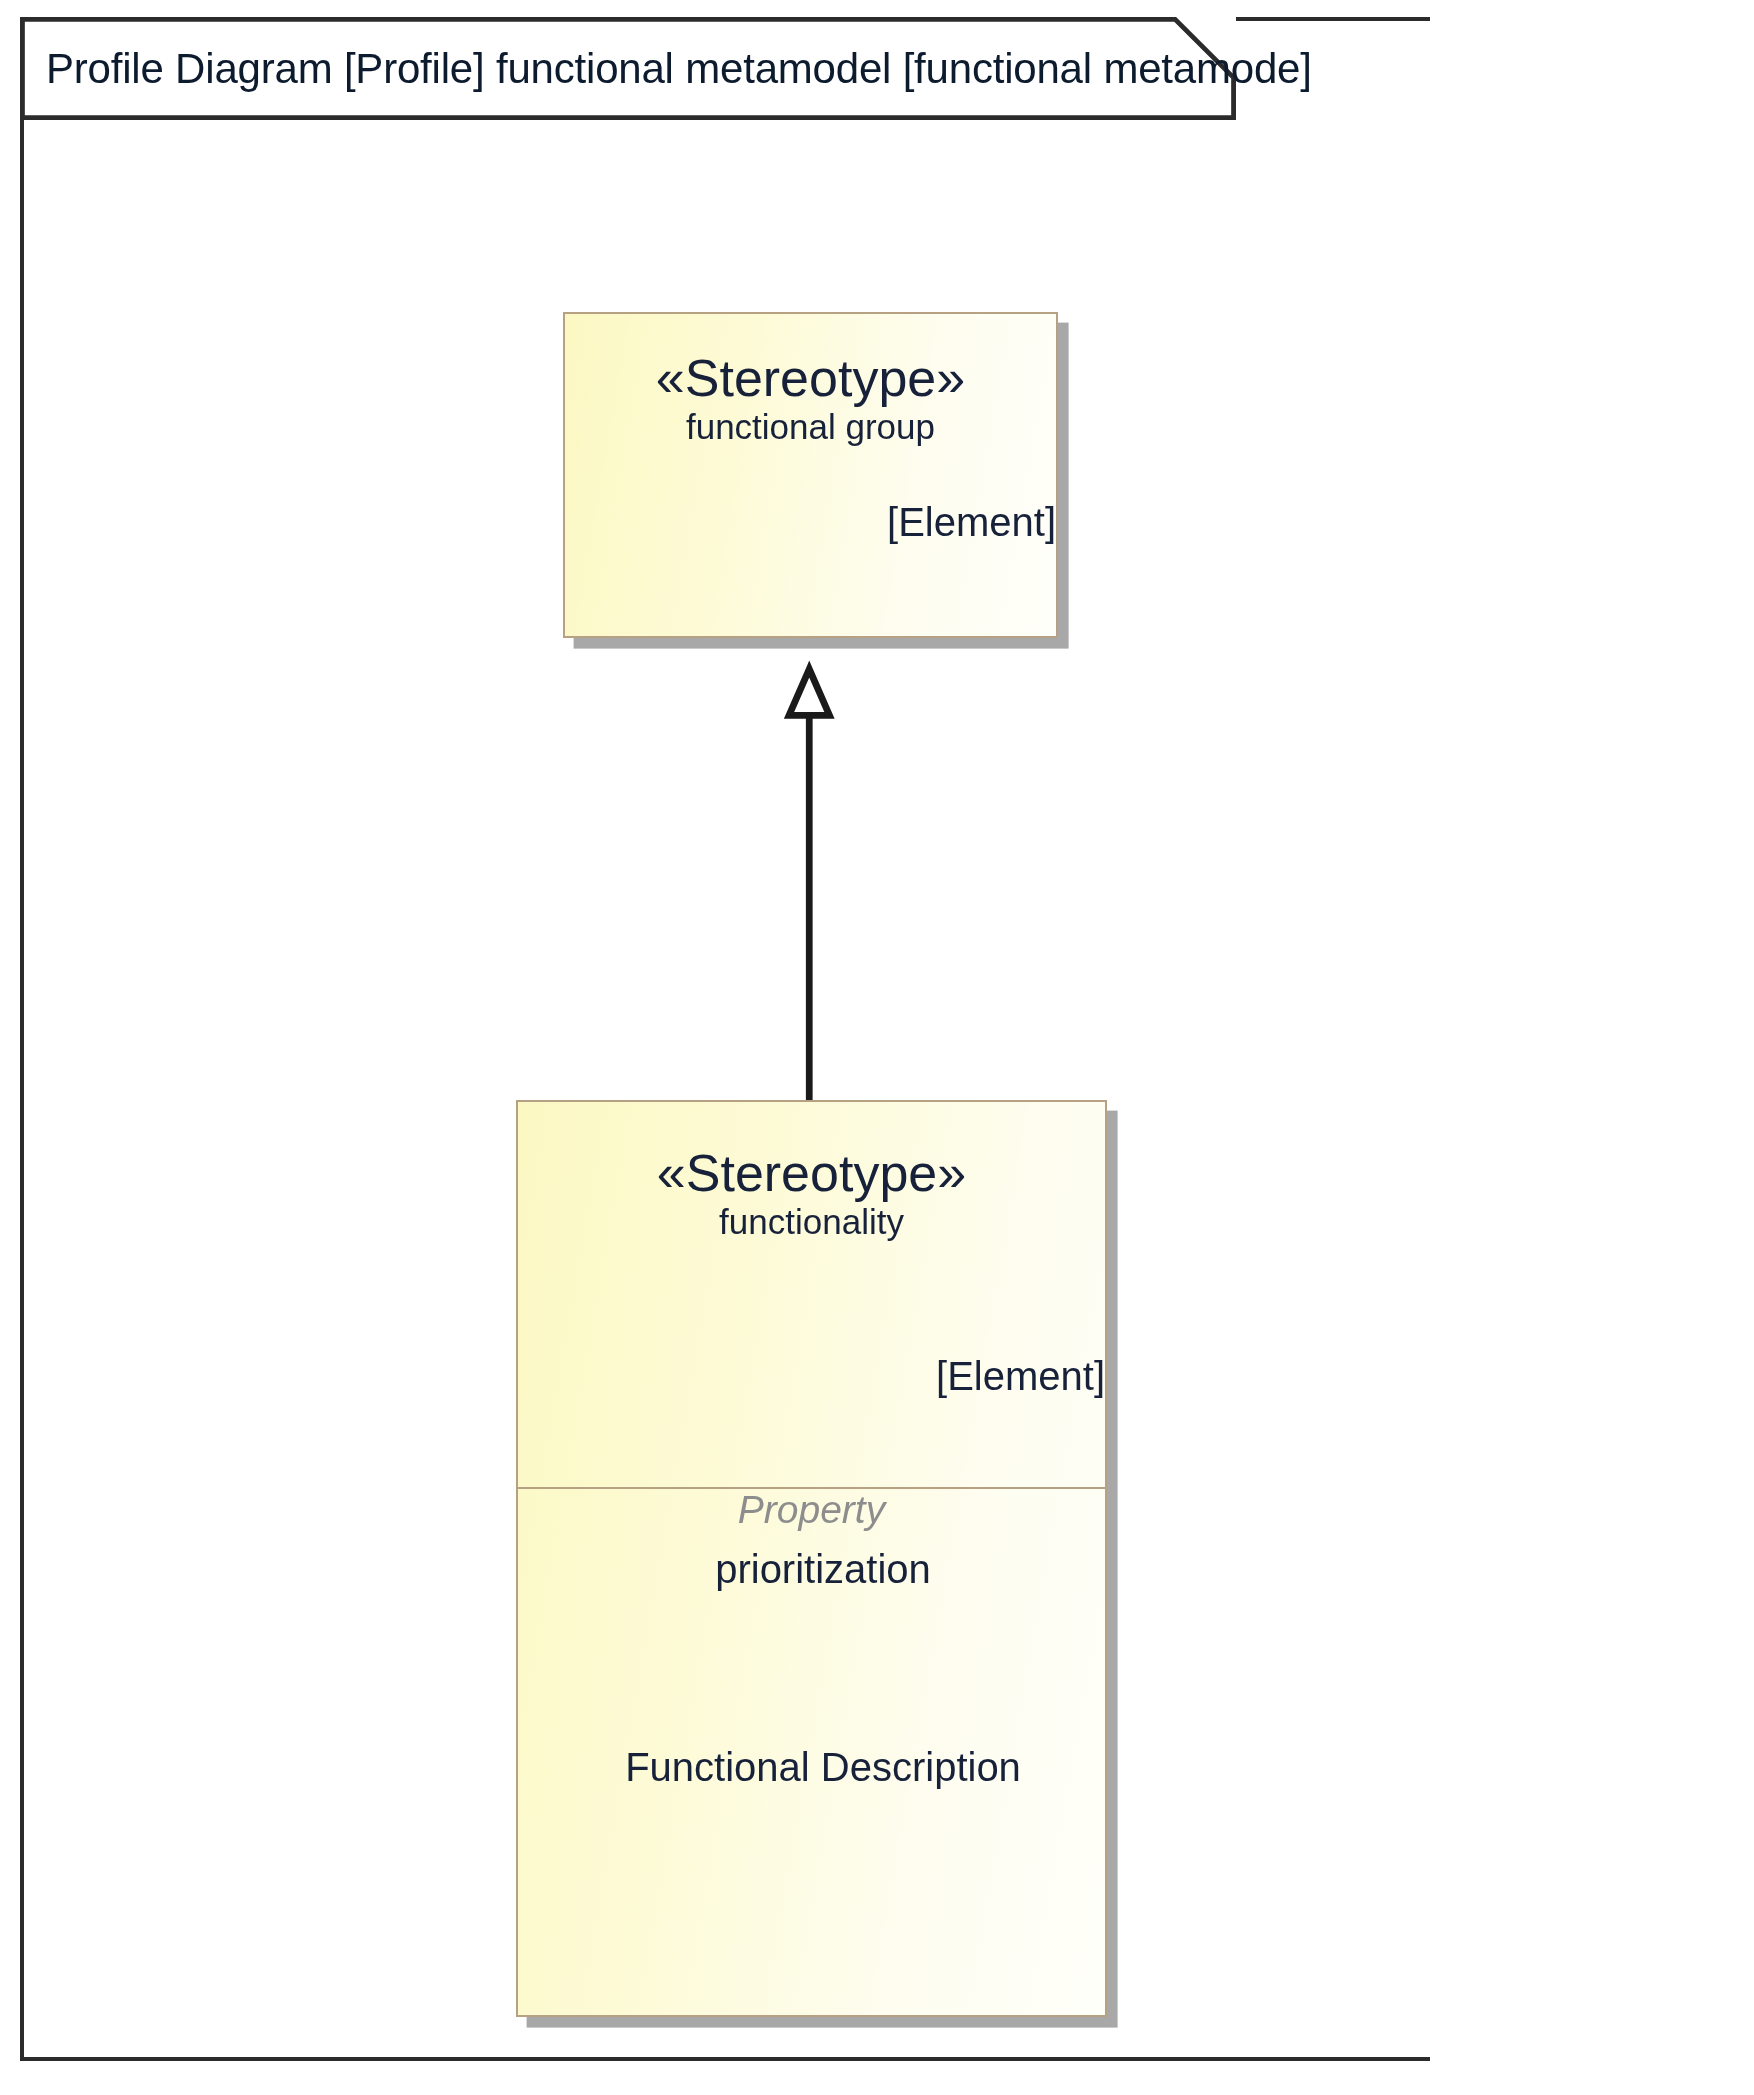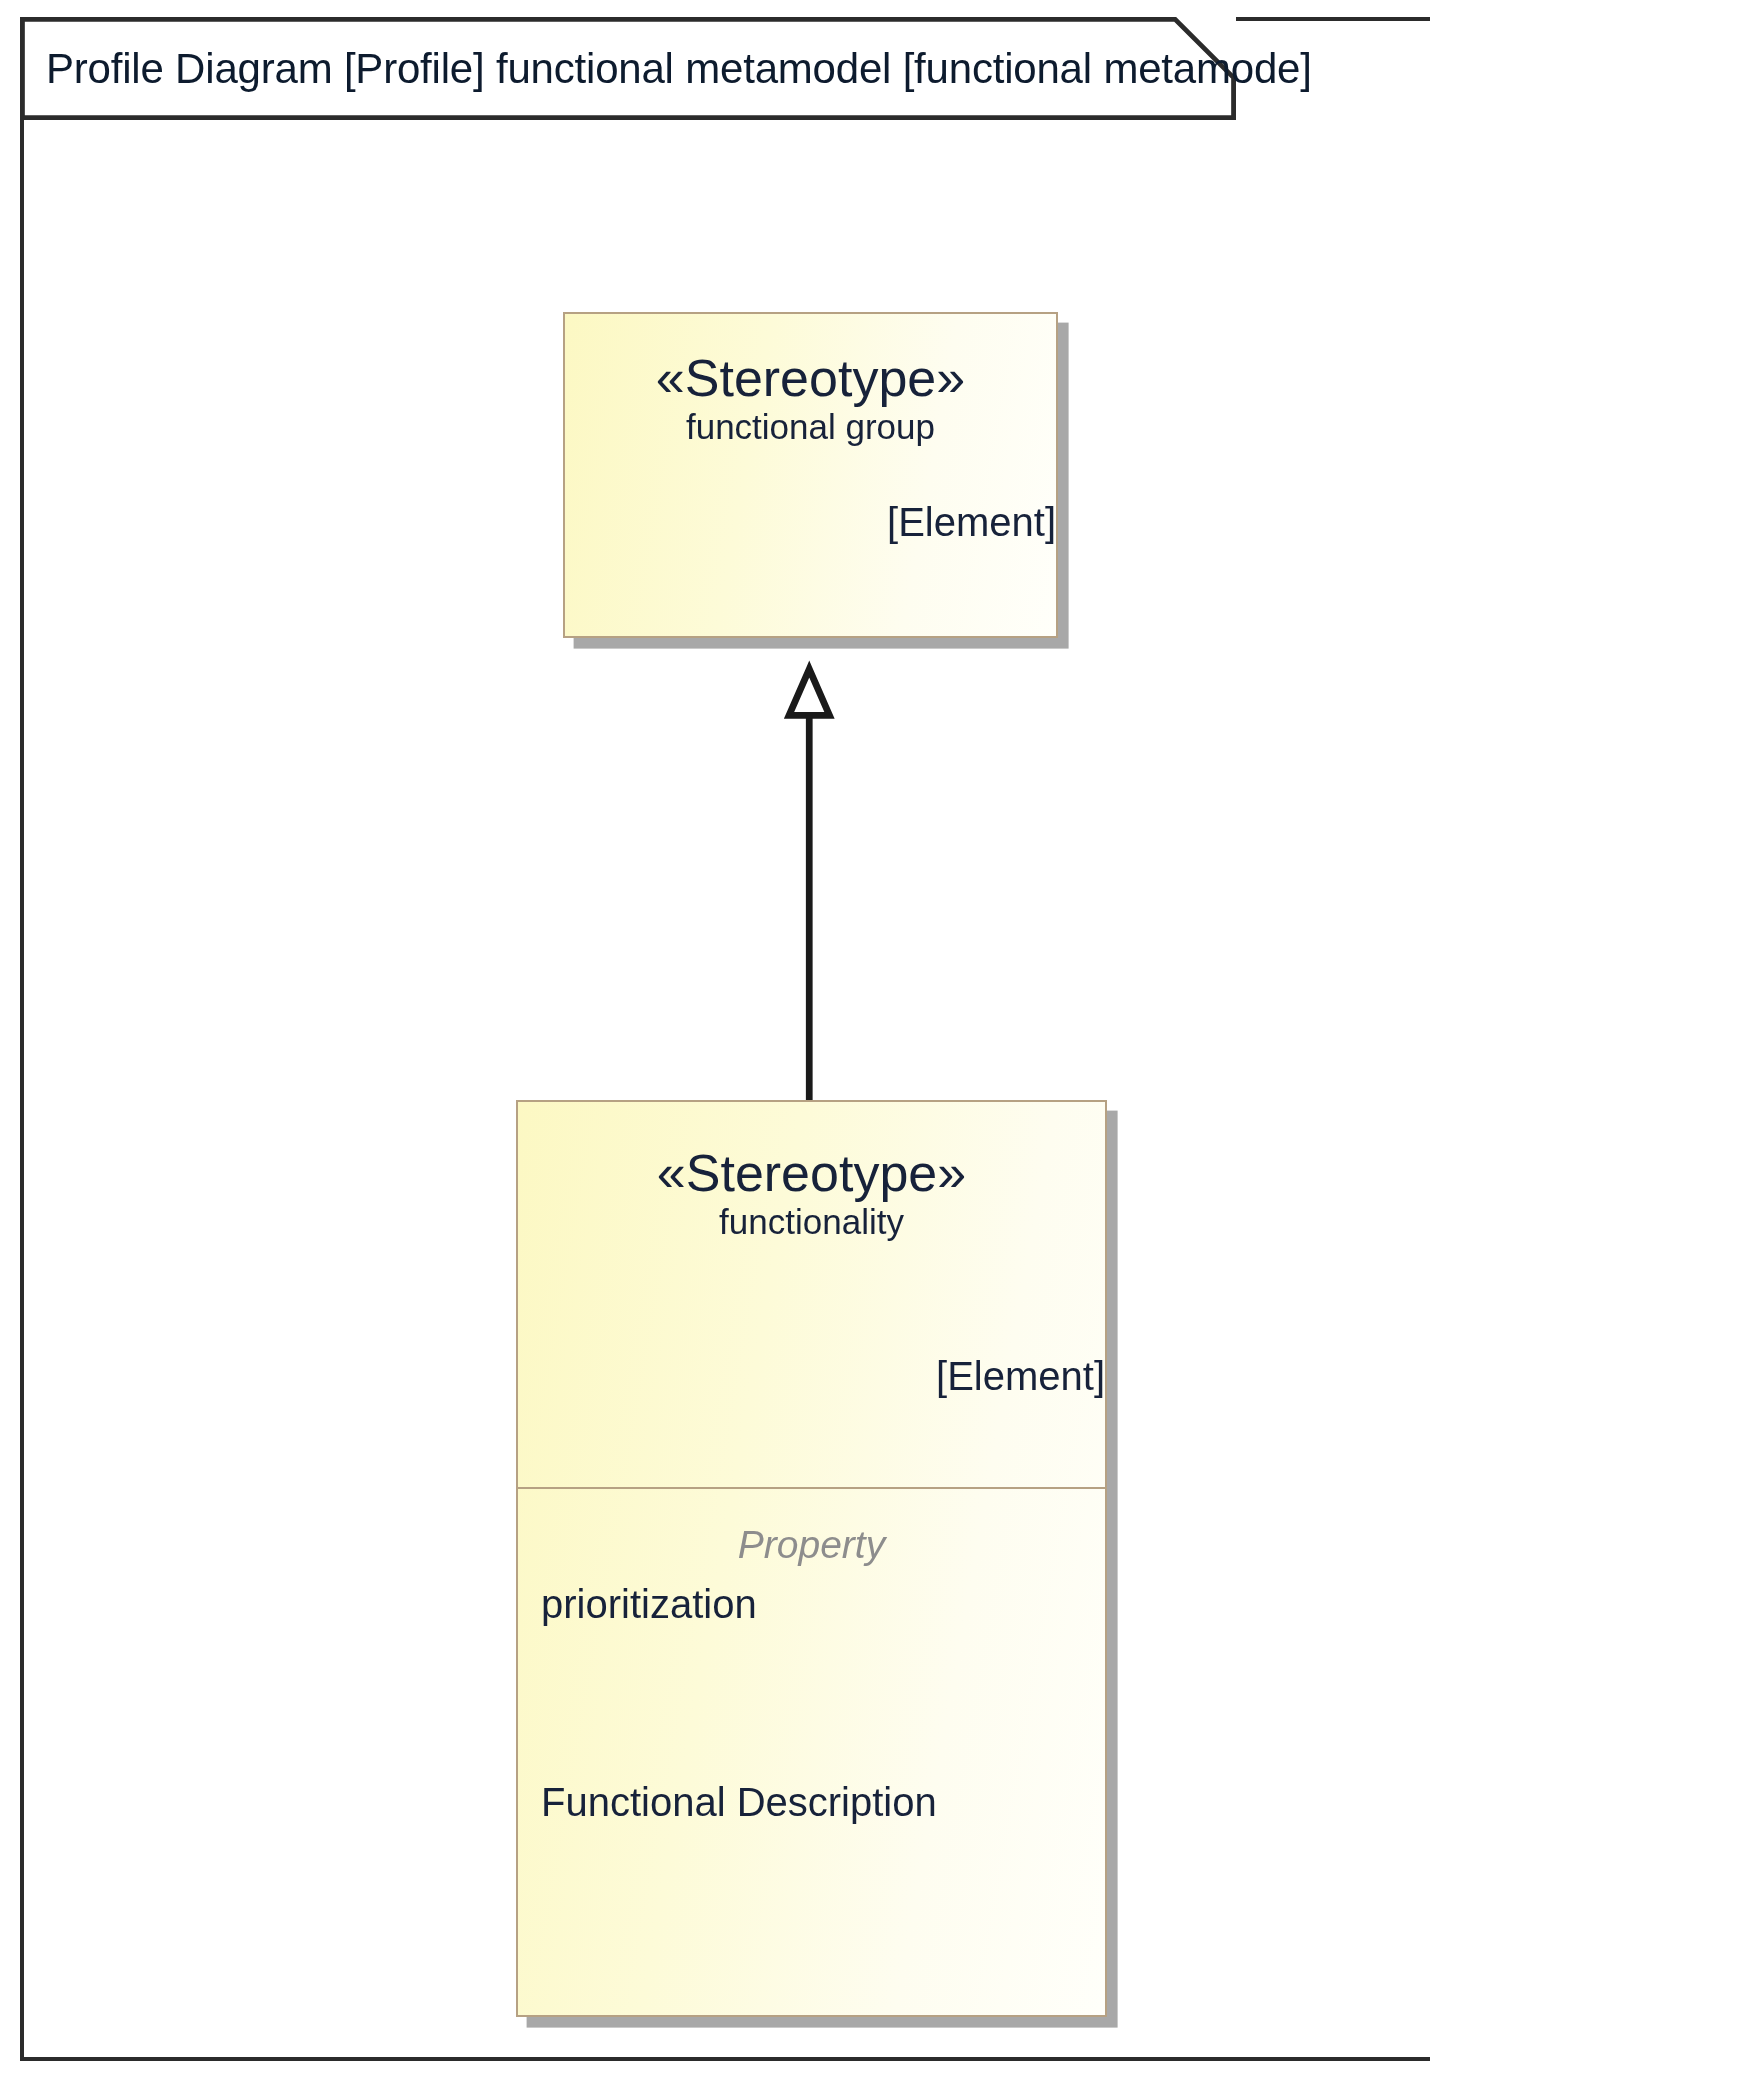--- a/index.html
+++ b/index.html
@@ -137,24 +137,24 @@
     height: 917px;
   }
   #box-functionality .c-head {
     height: 387px;
     padding-top: 42px;
   }
   #box-functionality .c-head .meta-line {
     margin-top: 113px;
   }
   #box-functionality .c-props {
-    padding-top: 35px;
   }
   #box-functionality .prop-item {
     margin-top: 15.4px;
+    text-align: center;
   }
   #box-functionality .prop-item.spaced {
     margin-top: 154px;
   }
 
   
   .connector {
     position: absolute;
     left: 763px;
     top: 632px;

